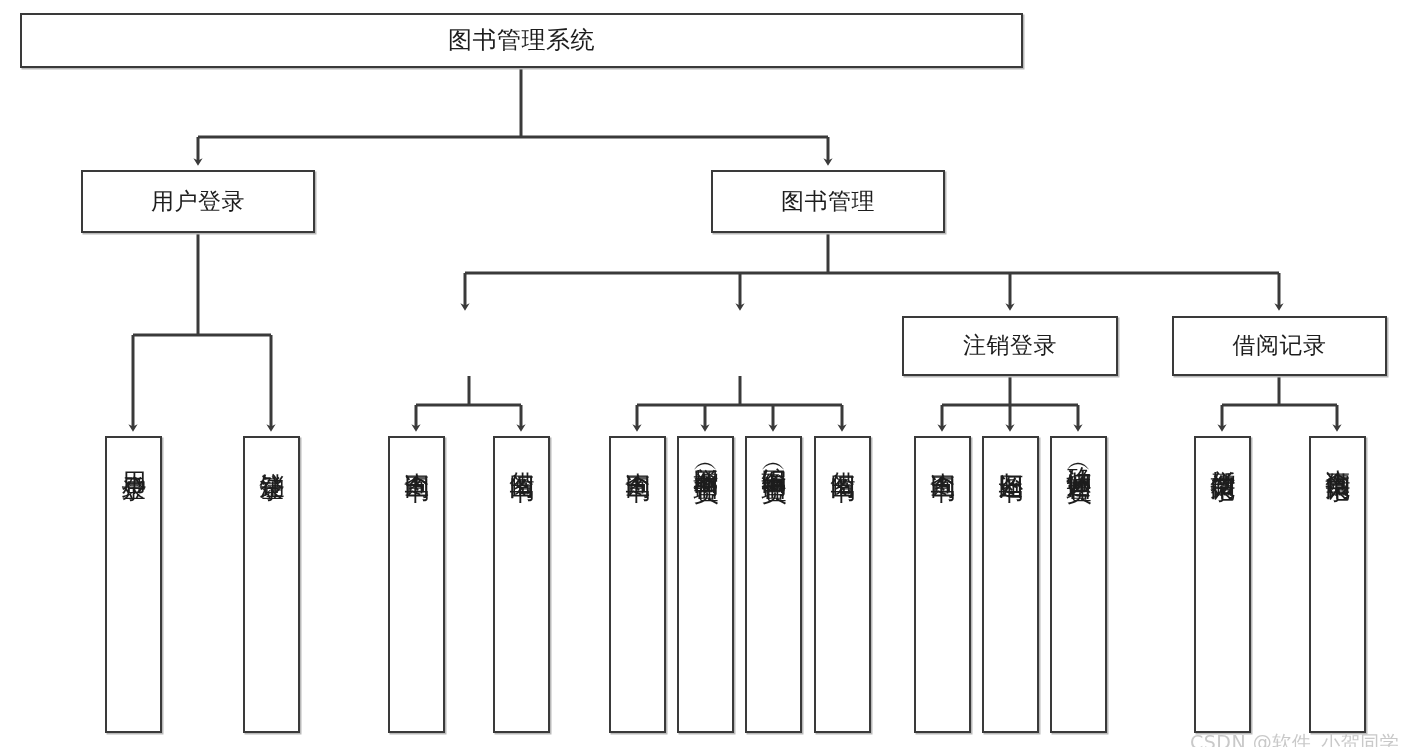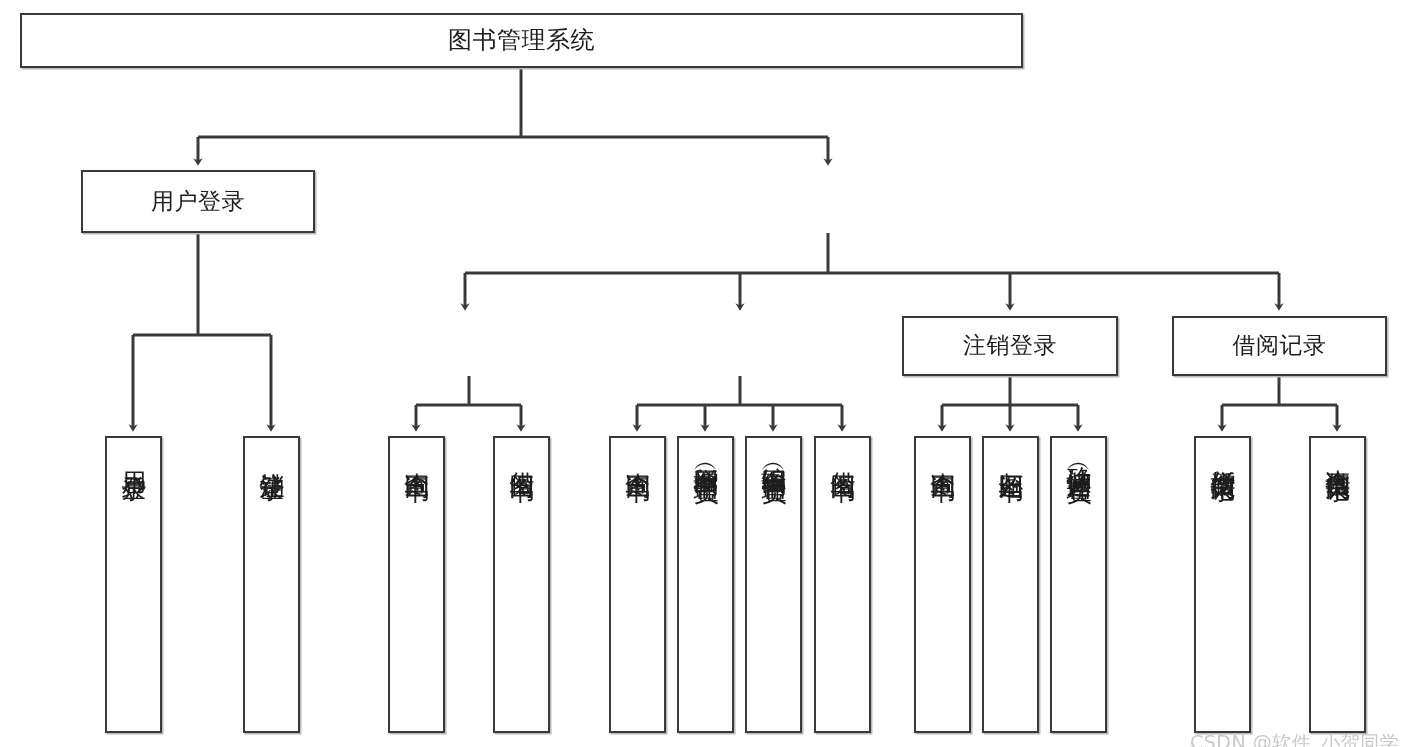--- a/index.html
+++ b/index.html
@@ -131,20 +131,23 @@
   </svg>
 
   <div class="node horiz root" style="left:20px; top:13px; width:1003px; height:55px;">
     <span class="label">图书管理系统</span>
   </div>
 
   <div class="node horiz" style="left:81px; top:170px; width:234px; height:63px;">
     <span class="label">用户登录</span>
   </div>
 
+  <div class="node horiz" style="left:711px; top:170px; width:234px; height:63px;">
+    <span class="label">图书管理</span>
+  </div>
 
 
 
   <div class="node horiz" style="left:902px; top:316px; width:216px; height:60px;">
     <span class="label">注销登录</span>
   </div>
 
   <div class="node horiz" style="left:1172px; top:316px; width:215px; height:60px;align-items:center;">
     <span class="label">借阅记录</span>
   </div>

